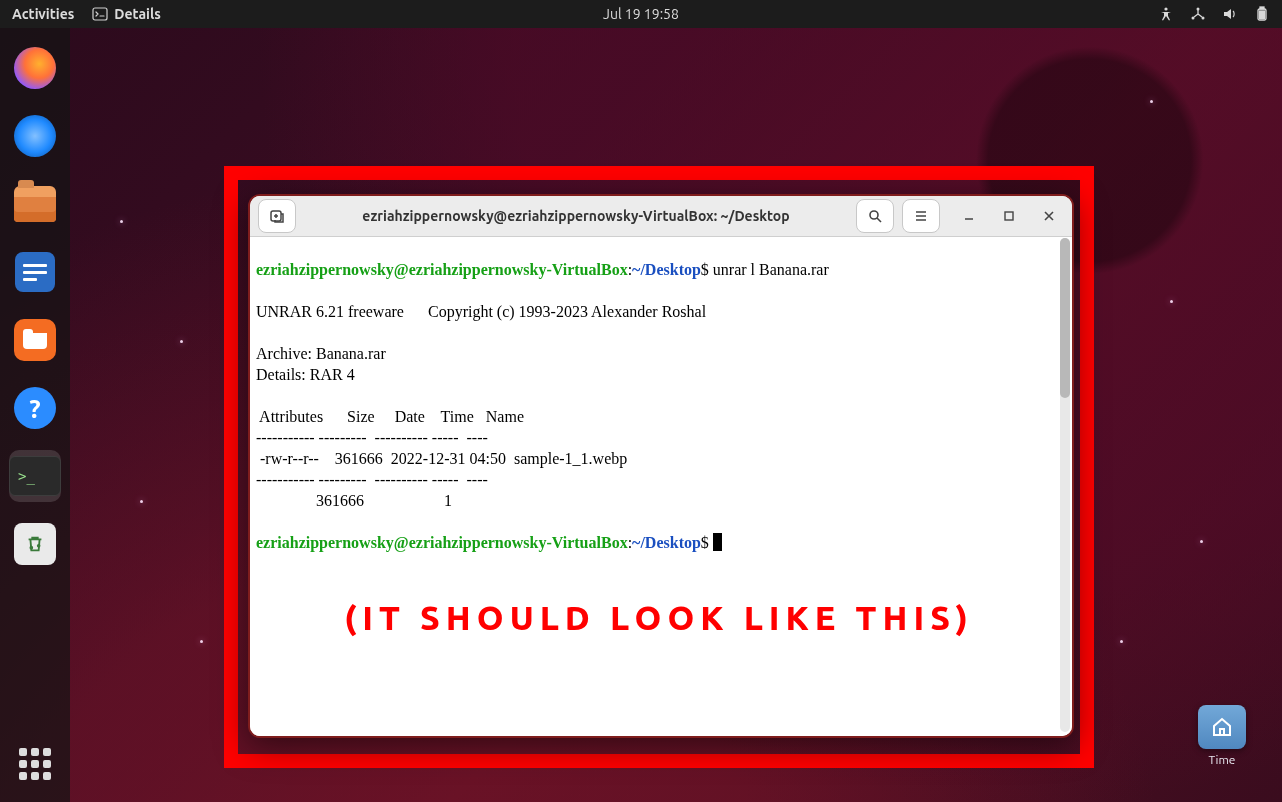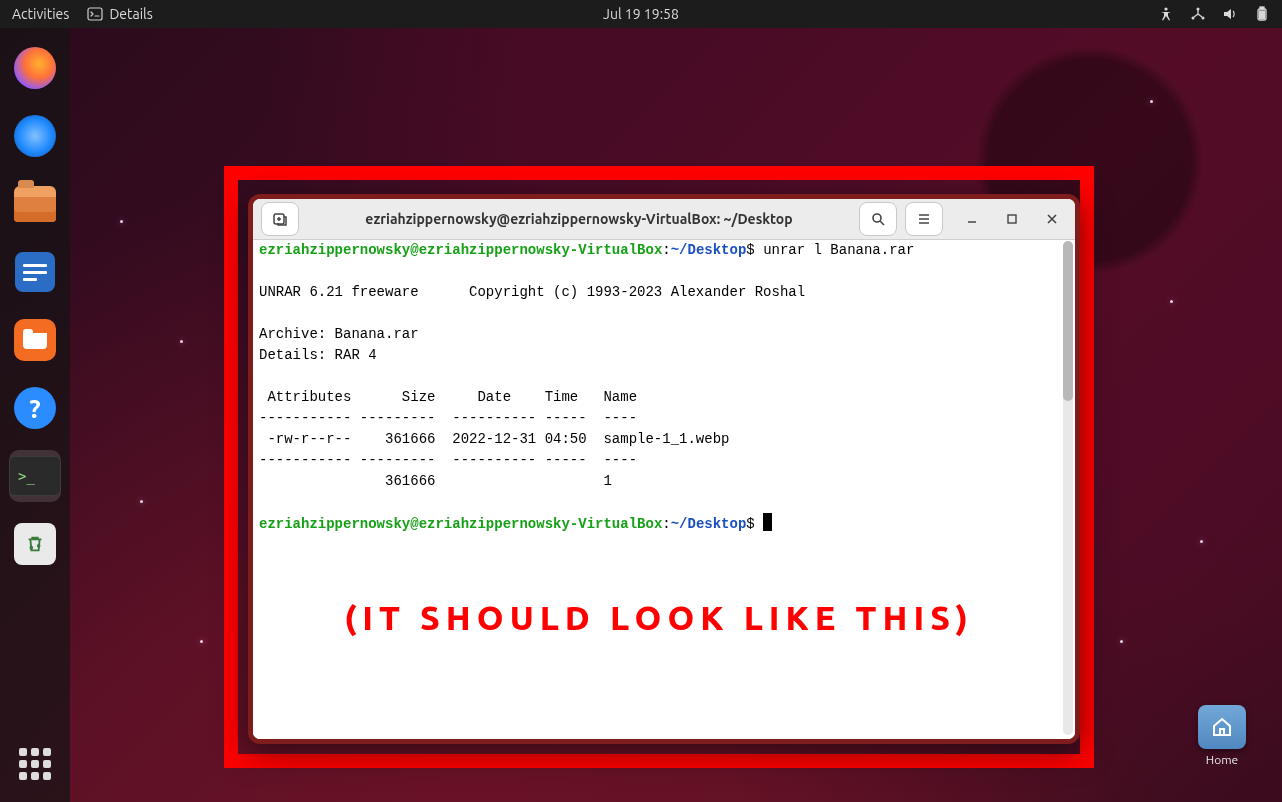--- a/index.html
+++ b/index.html
@@ -10,21 +10,21 @@
       radial-gradient(circle at 80% 5%,  rgba(80,10,40,0.6) 40%, transparent 60%),
       radial-gradient(circle at 30% 120%,rgba(120,20,40,0.5) 30%, transparent 60%),
       linear-gradient(135deg,#2a0a1c 0%,#3c0c22 35%,#5a1024 60%,#3a0c1e 100%);
   }
   .sparkle{position:absolute;width:3px;height:3px;border-radius:50%;background:rgba(255,230,255,0.9);box-shadow:0 0 6px rgba(255,180,255,0.6);}
   
   .topbar{position:absolute;top:0;left:0;right:0;height:28px;background:#1c1c1c;color:#dcdcdc;display:flex;align-items:center;font-size:14px;padding:0 12px;z-index:50;}
   .topbar .left{display:flex;align-items:center;gap:18px;}
   .topbar .center{position:absolute;left:50%;transform:translateX(-50%);}
   .topbar .right{margin-left:auto;display:flex;align-items:center;gap:16px;}
-  .topbar .tb-item{display:flex;align-items:center;gap:6px;}
+  .topbar .tb-item{display:flex;align-items:center;gap:6px;font-weight:bold;}
   .tb-icon{display:inline-flex;width:16px;height:16px;}
   
   .dock{position:absolute;left:0;top:28px;bottom:0;width:70px;background:rgba(20,20,20,0.7);display:flex;flex-direction:column;align-items:center;padding-top:6px;z-index:40;}
   .dock .dock-item{width:52px;height:52px;margin:8px 0;border-radius:10px;display:flex;align-items:center;justify-content:center;position:relative;}
   .dock .dock-item.active{background:rgba(255,255,255,0.14);}
   .dock .dock-bottom{margin-top:auto;margin-bottom:12px;}
   .di-firefox{background:radial-gradient(circle at 60% 40%,#ffb02e 0%,#ff7139 40%,#9059ff 75%,#0060df 100%);border-radius:50%;width:42px;height:42px;}
   .di-thunderbird{width:42px;height:42px;border-radius:50%;background:radial-gradient(circle at 50% 50%,#83c0ff 0%,#1f8aff 55%,#0a4ea0 100%);}
   .di-files{width:42px;height:36px;border-radius:6px 6px 4px 4px;background:linear-gradient(#f0a060 0 30%,#e08040 30% 100%);box-shadow:inset 0 -10px 0 #d46d2a;position:relative;}
   .di-files::before{content:"";position:absolute;top:-6px;left:4px;width:16px;height:8px;border-radius:3px 3px 0 0;background:#d88a50;}
@@ -40,27 +40,27 @@
   .di-trash svg{width:22px;height:22px;}
   .di-apps{width:32px;height:32px;display:grid;grid-template-columns:repeat(3,1fr);grid-template-rows:repeat(3,1fr);gap:4px;}
   .di-apps span{background:#ddd;border-radius:2px;}
   
   .desktop-home{position:absolute;right:36px;bottom:36px;display:flex;flex-direction:column;align-items:center;gap:4px;color:#e8e8f0;font-size:12px;z-index:30;}
   .desktop-home .folder{width:48px;height:44px;border-radius:8px;background:linear-gradient(#72a8d8,#5088c0);display:flex;align-items:center;justify-content:center;box-shadow:0 2px 6px rgba(0,0,0,.4);}
   
   .red-frame{position:absolute;left:224px;top:166px;width:870px;height:602px;border:14px solid #ff0000;box-sizing:border-box;z-index:60;}
   .overlay-text{position:absolute;left:50%;top:418px;transform:translateX(-50%);color:#ff0000;font-weight:900;font-size:34px;letter-spacing:6px;text-align:right;white-space:nowrap;}
   
-  .window{position:absolute;left:10px;top:14px;width:822px;height:540px;background:#ffffff;border-radius:12px;box-shadow:0 8px 32px rgba(0,0,0,0.5);display:flex;flex-direction:column;overflow:hidden;border:5px solid #7f1d1d;}
+  .window{position:absolute;left:10px;top:14px;width:822px;height:540px;background:#ffffff;border-radius:12px;box-shadow:0 8px 32px rgba(0,0,0,0.5);display:flex;flex-direction:column;overflow:hidden;border:2px solid #7f1d1d;}
   .titlebar{height:40px;background:#ececec;border-bottom:1px solid #cfcfcf;display:flex;align-items:center;padding:0 8px;gap:8px;}
   .tbtn{width:36px;height:32px;border:1px solid #c8c8c8;border-radius:8px;background:#fff;display:flex;align-items:center;justify-content:center;color:#3a3a3a;}
   .tbtn.win{width:30px;height:26px;border:none;background:transparent;}
   .titlebar .title{flex:1;text-align:center;font-size:14px;color:#333;font-weight:600;white-space:nowrap;overflow:hidden;text-overflow:ellipsis;}
   .win-ctrls{display:flex;gap:10px;align-items:center;margin-left:6px;}
-  .term-body{flex:1;background:#ffffff;font-family:Liberation Mono, monospace;font-size:14px;line-height:21px;color:#000;padding:0 6px;white-space:pre;overflow:hidden;position:relative;}
+  .term-body{flex:1;background:#ffffff;font-family:Liberation Serif, serif;font-size:16px;line-height:21px;color:#000;padding:22px 6px;white-space:pre;overflow:hidden;position:relative;}
   .scrollbar{position:absolute;right:2px;top:42px;bottom:4px;width:10px;background:#e8e8e8;border-radius:6px;}
   .scrollbar .thumb{position:absolute;left:0;right:0;top:0;height:160px;background:#b8b8b8;border-radius:6px;}
   .p-user{color:#16a016;font-weight:700;}
   .p-host{color:#16a016;font-weight:700;}
   .p-colon{color:#000;}
   .p-path{color:#1a4fc0;font-weight:700;}
   .cursor{display:inline-block;width:9px;height:18px;background:#000;vertical-align:-3px;}
 </style>
 </head>
 <body>
@@ -172,21 +172,21 @@
   </div>
 </div>
 
 <div class="desktop-home">
   <div class="folder">
     <svg width="24" height="24" viewBox="0 0 24 24" fill="none" stroke="#fff" stroke-width="2">
         <path d="M4 11l8-7 8 7v9H4z"></path>
         <path d="M10 20v-6h4v6"></path>
       </svg>
   </div>
-  <span>Home</span>
+  <span>Time</span>
 </div>
 
 <div class="red-frame">
 
   <div class="window">
     <div class="titlebar">
       <div class="tbtn">
         <svg width="16" height="16" viewBox="0 0 16 16" fill="none" stroke="#444" stroke-width="1.5">
             <rect x="2" y="3" width="10" height="10" rx="2"></rect>
             <path d="M12 6h2v8H6v-2"></path>

